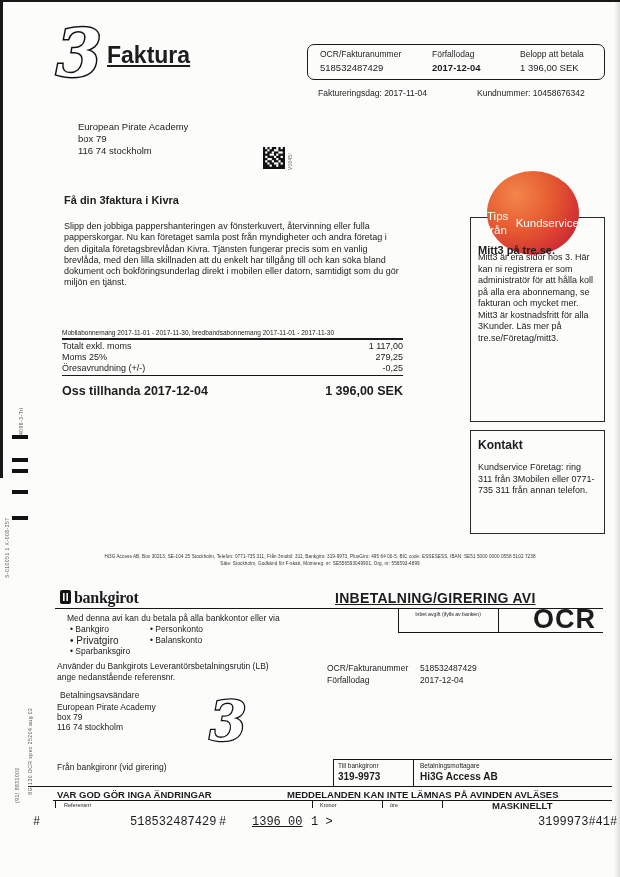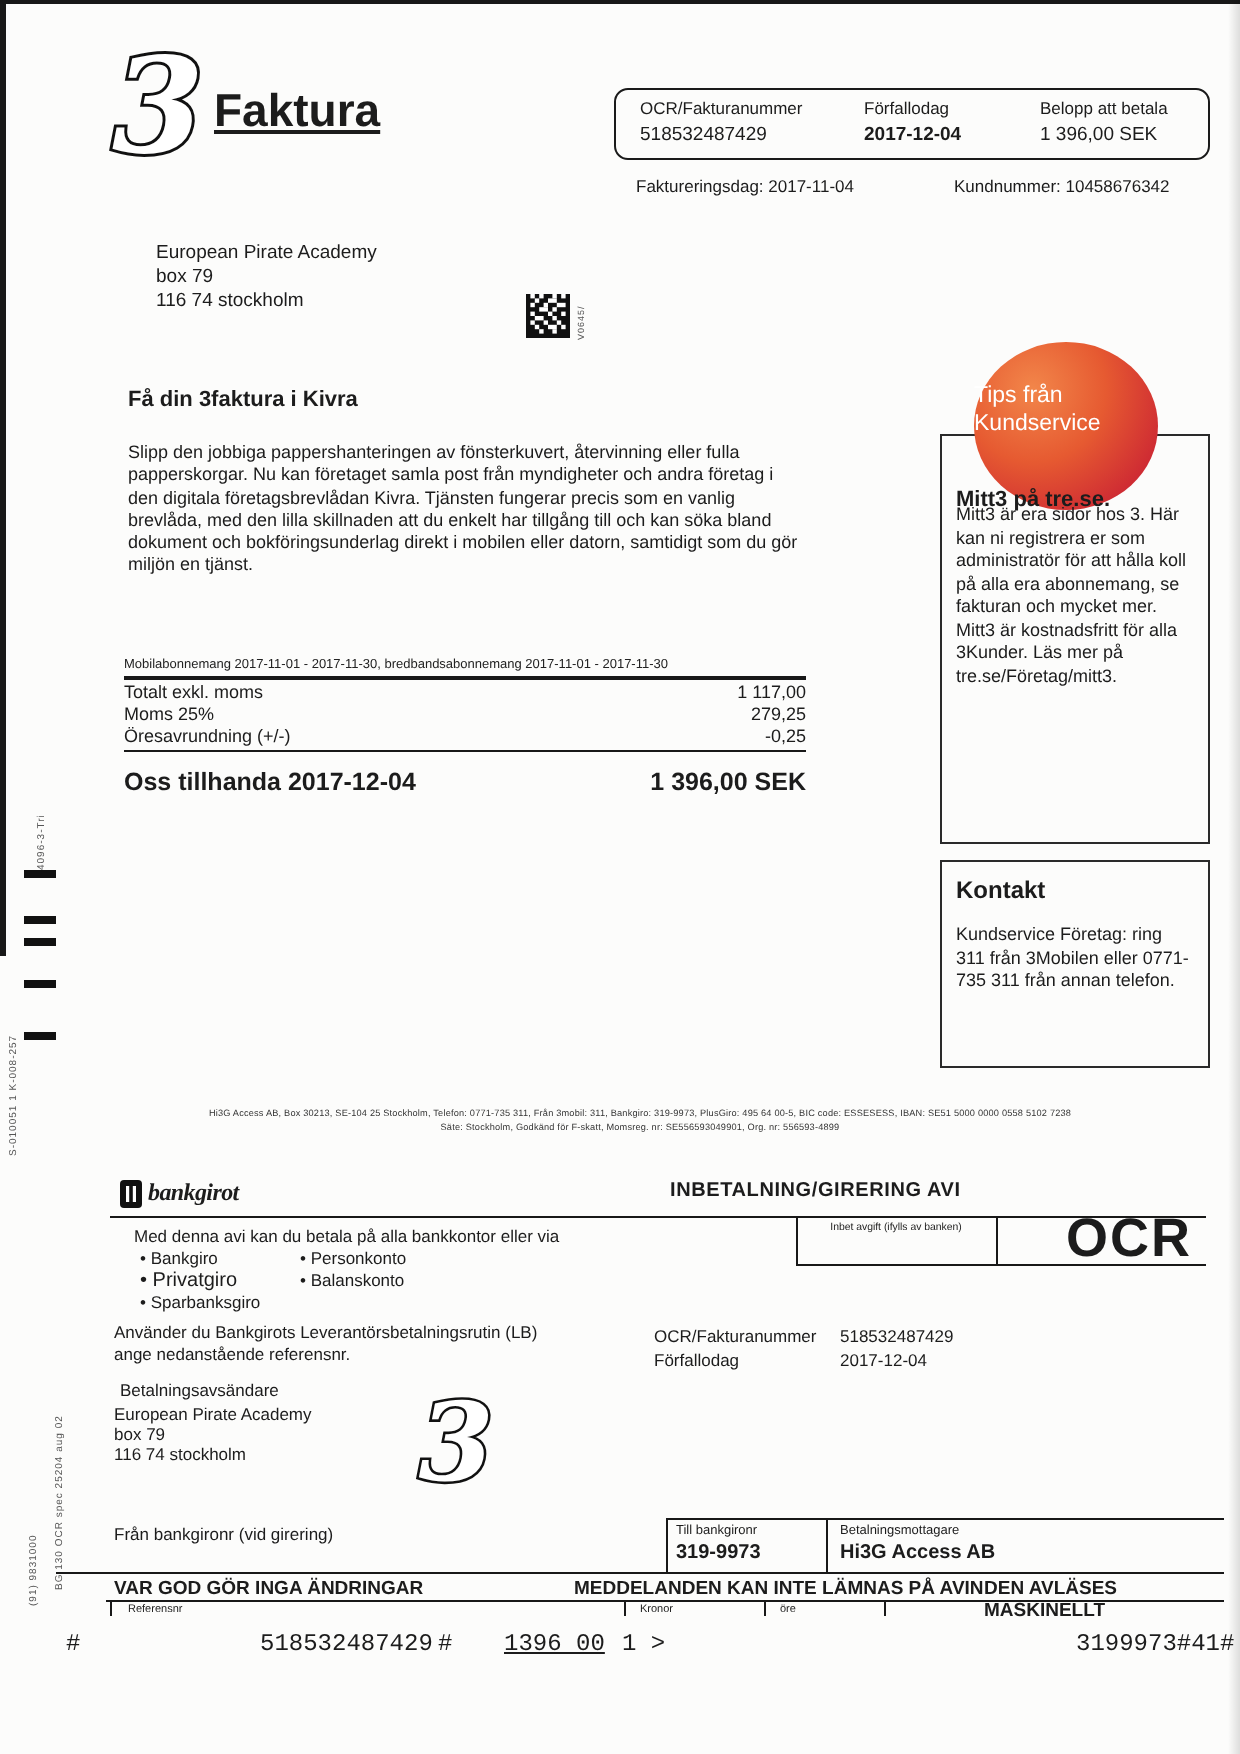--- a/index.html
+++ b/index.html
@@ -12,21 +12,21 @@
   .abs{position:absolute;}
   .line{position:absolute;background:#181818;}
   .vtext{position:absolute;writing-mode:vertical-rl;transform:rotate(180deg);
     font-size:5px;color:#555;letter-spacing:0.5px;white-space:nowrap;}
   .regmark{position:absolute;left:12px;width:16px;height:4px;background:#111;}
   .b{font-weight:bold;}
   .bullet::before{content:"• ";}
   .badge{
     position:absolute;left:487px;top:171px;width:92px;height:84px;border-radius:50%;
     background:radial-gradient(circle at 32% 28%, #f2864a 0%, #e65a31 42%, #cf2c33 78%, #c02433 100%);
-    display:flex;flex-direction:column;justify-content:flex-start;
+    display:flex;align-items:center;justify-content:flex-start;
     padding-top:20px;box-sizing:border-box;z-index:5;
   }
   .badge span{color:#fff;font-size:11.5px;line-height:14px;}
   .panel{position:absolute;left:470px;width:133px;border:1px solid #2a2a2a;background:#fcfcfb;}
   .mono{font-family:"Liberation Mono",monospace;}
   .fineprint{position:absolute;left:40px;width:560px;text-align:center;
     font-size:4.6px;color:#333;letter-spacing:0.1px;}
 </style>
 </head>
 <body>
@@ -123,22 +123,22 @@
   <div class="abs" style="left:478px;top:462px;width:119px;font-size:9px;line-height:11.5px;">Kundservice Företag: ring 311 från 3Mobilen eller 0771-735 311 från annan telefon.</div>
 
   <div class="fineprint" style="top:554px;">Hi3G Access AB, Box 30213, SE-104 25 Stockholm, Telefon: 0771-735 311, Från 3mobil: 311, Bankgiro: 319-9973, PlusGiro: 495 64 00-5, BIC code: ESSESESS, IBAN: SE51 5000 0000 0558 5102 7238</div>
   <div class="fineprint" style="top:561px;">Säte: Stockholm, Godkänd för F-skatt, Momsreg. nr: SE556593049901, Org. nr: 556593-4899</div>
 
   <svg class="abs" style="left:60px;top:590px;" width="11" height="14" viewBox="0 0 11 14">
     <rect width="11" height="14" rx="2" fill="#111"></rect>
     <rect x="3" y="3" width="1.6" height="8" fill="#fff"></rect>
     <rect x="6.4" y="3" width="1.6" height="8" fill="#fff"></rect>
   </svg>
-  <div class="abs b" style="left:74px;top:589px;font-size:12px;font-family:'Liberation Serif',serif;letter-spacing:-0.3px;font-style:italic;">bankgirot</div>
-  <div class="abs b" style="left:335px;top:590px;font-size:10px;letter-spacing:0.3px;">INBETALNING/GIRERING  AVI</div>
+  <div class="abs b" style="left:74px;top:589px;font-size:16px;font-family:'Liberation Serif',serif;letter-spacing:-0.3px;">bankgirot</div>
+  <div class="abs b" style="left:335px;top:590px;font-size:14px;letter-spacing:0.3px;text-decoration:underline;">INBETALNING/GIRERING  AVI</div>
 
   <div class="line" style="left:55px;top:608px;width:548px;height:1px;"></div>
   <div class="line" style="left:398px;top:608px;width:1px;height:25px;"></div>
   <div class="line" style="left:498px;top:608px;width:1px;height:25px;"></div>
   <div class="line" style="left:398px;top:632px;width:205px;height:1px;"></div>
   <div class="abs" style="left:400px;top:611px;width:96px;text-align:center;font-size:5.2px;">Inbet avgift (ifylls av banken)</div>
   <div class="abs b" style="left:533px;top:604px;font-size:27px;letter-spacing:1px;">OCR</div>
 
   <div class="abs" style="left:67px;top:613px;font-size:8.5px;">Med denna avi kan du betala på alla bankkontor eller via</div>
   <div class="abs bullet" style="left:70px;top:624px;font-size:8.5px;">Bankgiro</div>

